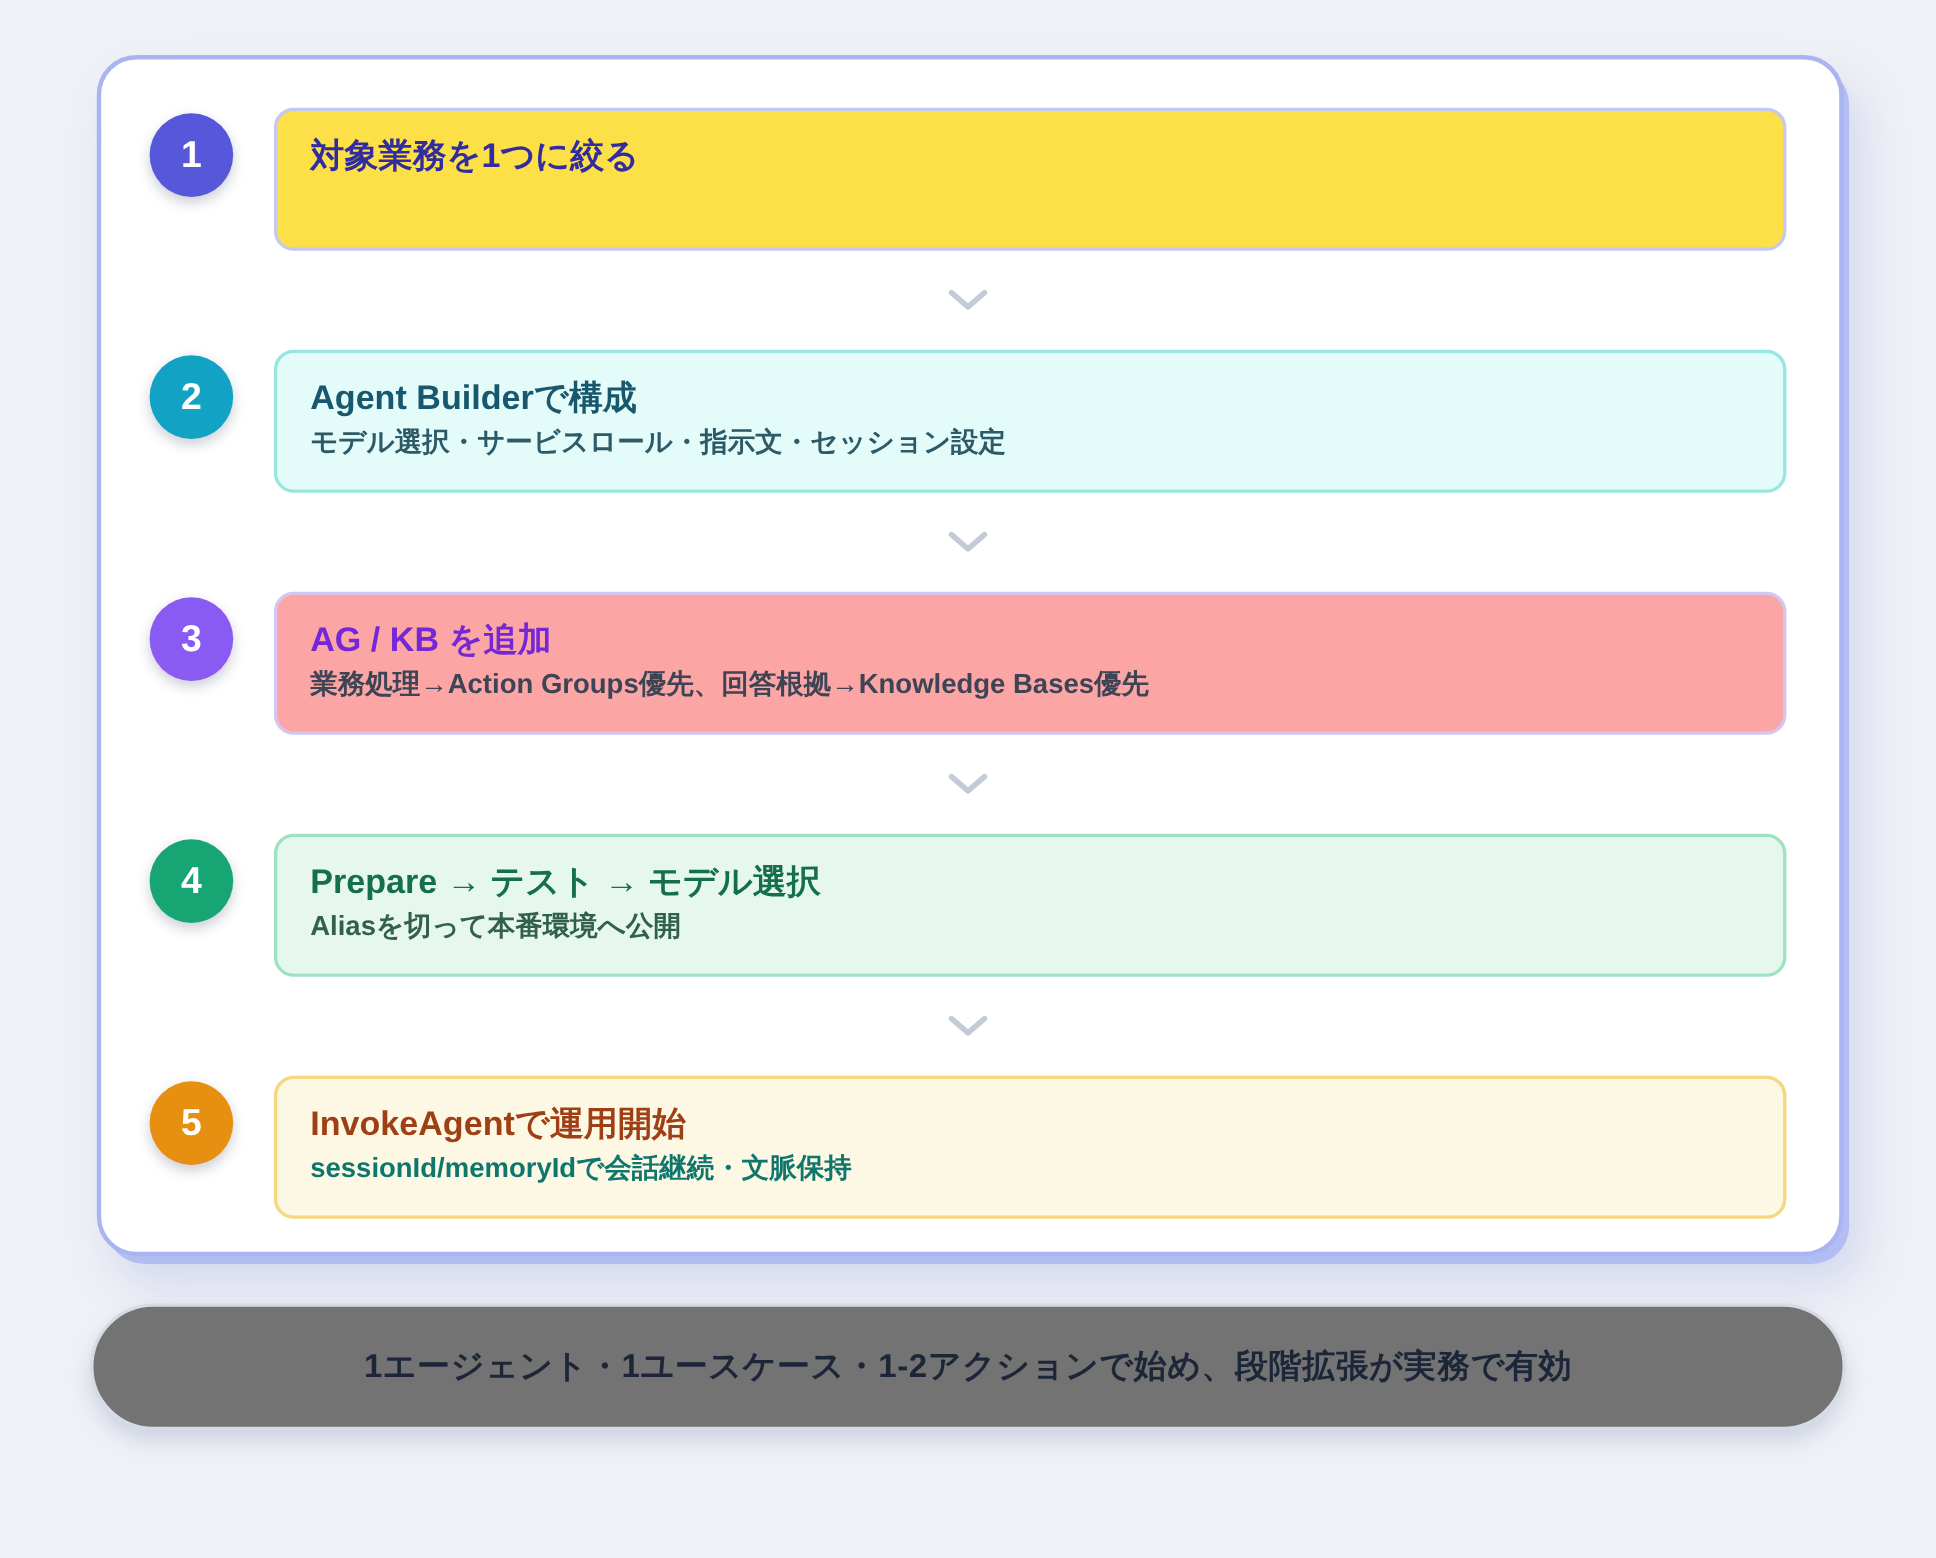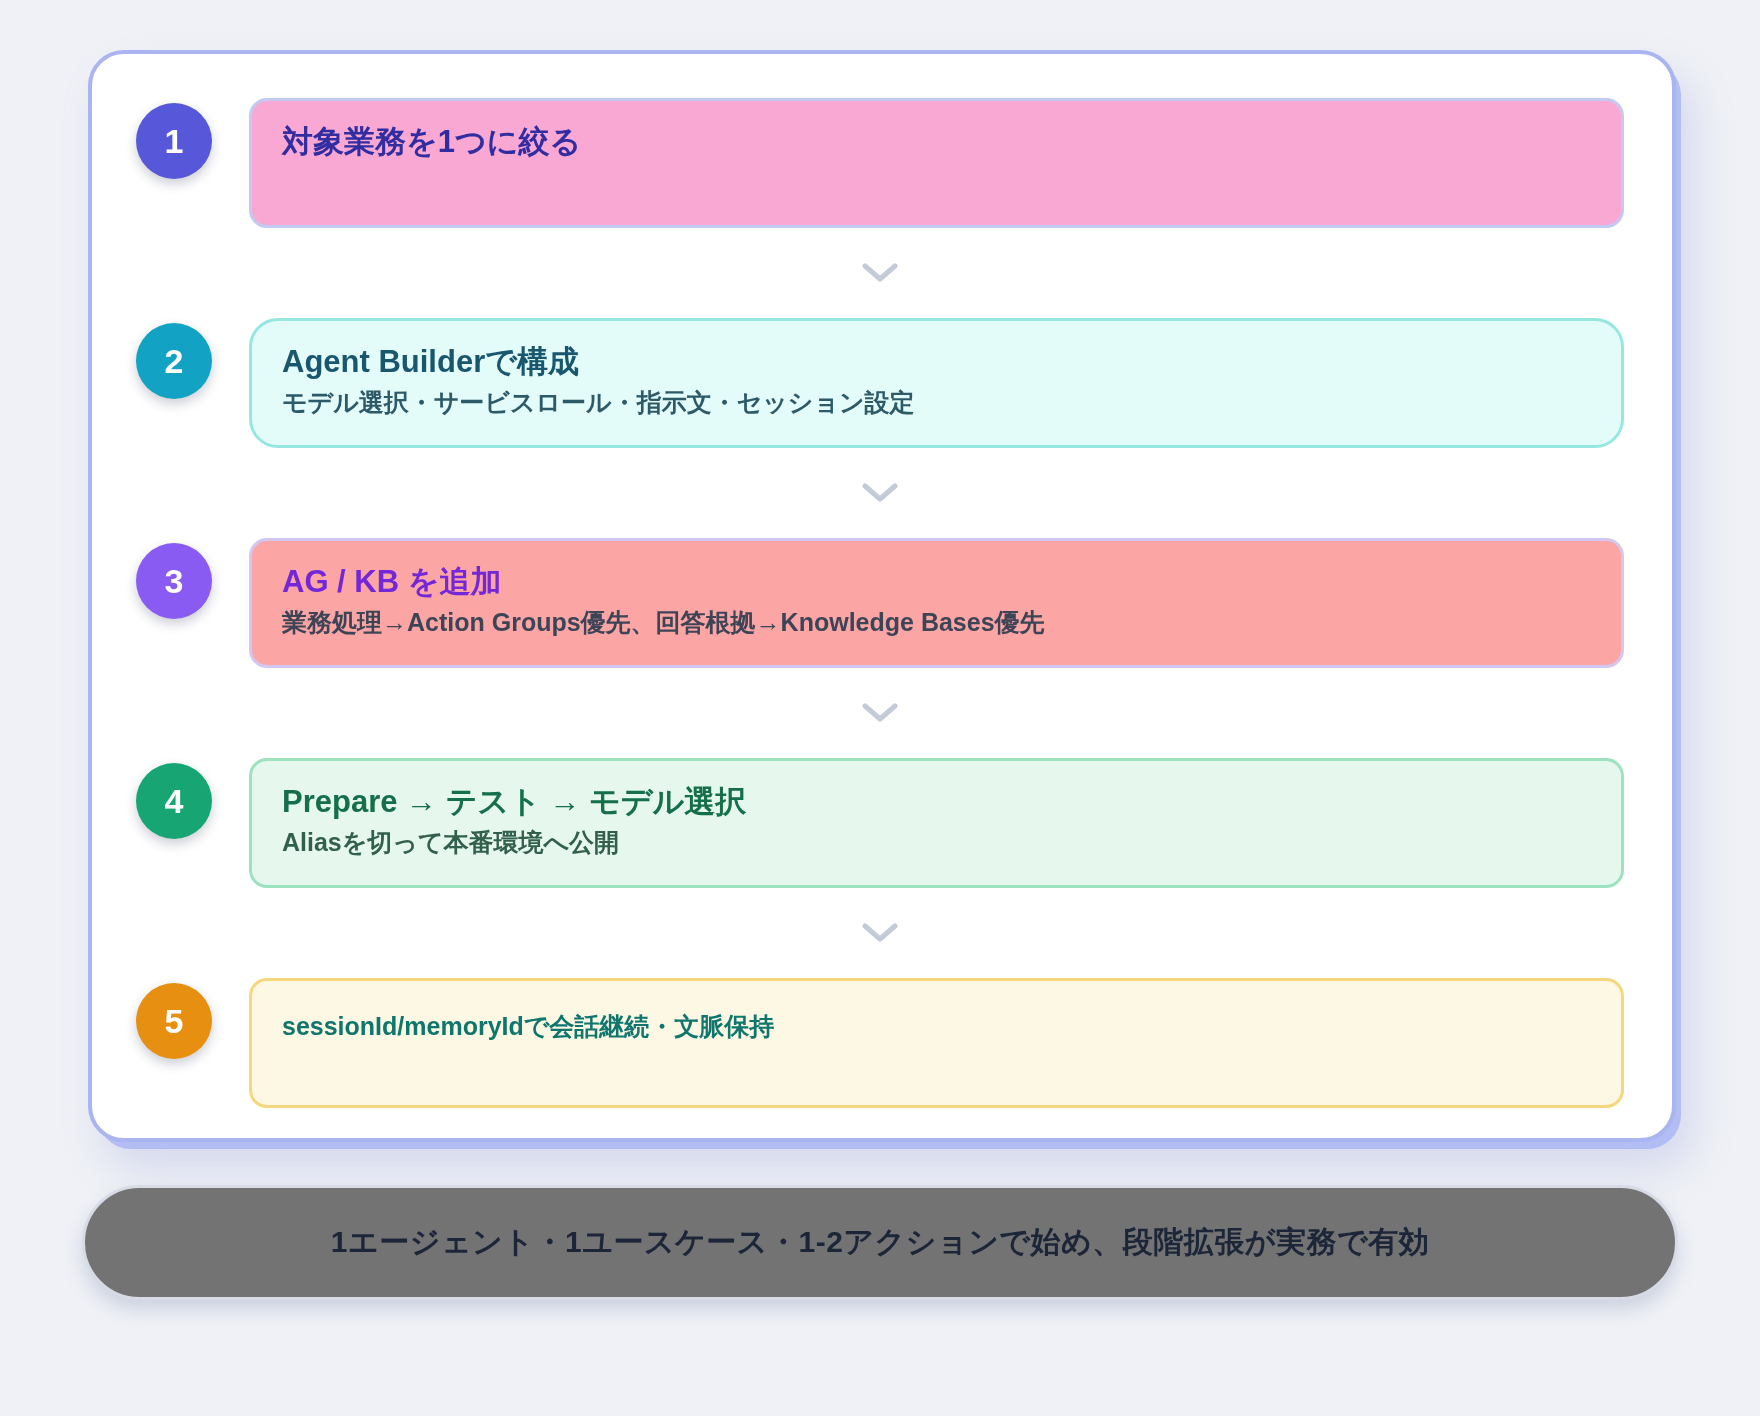--- a/index.html
+++ b/index.html
@@ -70,34 +70,34 @@
 </style>
 </head>
 <body>
 
 <div class="stage">
 
   <div class="flow-card">
     <div>
   <div class="step-row">
     <div class="step-badge" style="background: rgb(86, 88, 217);">1</div>
-    <div class="step-box" style="background: #f9a8d4; border-color: rgb(196, 201, 241);">
+    <div class="step-box" style="background: #fde047; border-color: rgb(196, 201, 241);">
       <div class="step-title" style="color: rgb(49, 45, 160);">対象業務を1つに絞る</div>
     </div>
   </div>
 
   <div class="connector-row">
     <svg width="36" height="22" viewBox="0 0 36 22">
       <polyline points="3,4 18,17 33,4" fill="none" stroke-width="5" stroke-linecap="round" stroke-linejoin="round" stroke="#c3cbd9"></polyline>
     </svg>
   </div>
 
   <div class="step-row">
     <div class="step-badge" style="background: rgb(18, 163, 196);">2</div>
-    <div class="step-box" style="background: rgb(227, 251, 249); border-color: rgb(151, 231, 225); border-radius: 29px;">
+    <div class="step-box" style="background: rgb(227, 251, 249); border-color: rgb(151, 231, 225);">
       <div class="step-title" style="color: rgb(25, 87, 110);">Agent Builderで構成</div>
       <div class="step-subtitle" style="color: rgb(45, 90, 104);">モデル選択・サービスロール・指示文・セッション設定</div>
     </div>
   </div>
 
   <div class="connector-row">
     <svg width="36" height="22" viewBox="0 0 36 22">
       <polyline points="3,4 18,17 33,4" fill="none" stroke-width="5" stroke-linecap="round" stroke-linejoin="round" stroke="#c3cbd9"></polyline>
     </svg>
   </div>
@@ -126,20 +126,21 @@
 
   <div class="connector-row">
     <svg width="36" height="22" viewBox="0 0 36 22">
       <polyline points="3,4 18,17 33,4" fill="none" stroke-width="5" stroke-linecap="round" stroke-linejoin="round" stroke="#c3cbd9"></polyline>
     </svg>
   </div>
 
   <div class="step-row">
     <div class="step-badge" style="background: rgb(231, 143, 16);">5</div>
     <div class="step-box" style="background: rgb(253, 248, 227); border-color: rgb(245, 215, 126);">
+      <div class="step-title" style="color: rgb(159, 63, 21);">InvokeAgentで運用開始</div>
       <div class="step-subtitle" style="color: #0f766e;">sessionId/memoryIdで会話継続・文脈保持</div>
     </div>
   </div>
 </div>
   </div>
 
   <div class="footer-note">
     <div class="footer-text">1エージェント・1ユースケース・1-2アクションで始め、段階拡張が実務で有効</div>
   </div>
 

